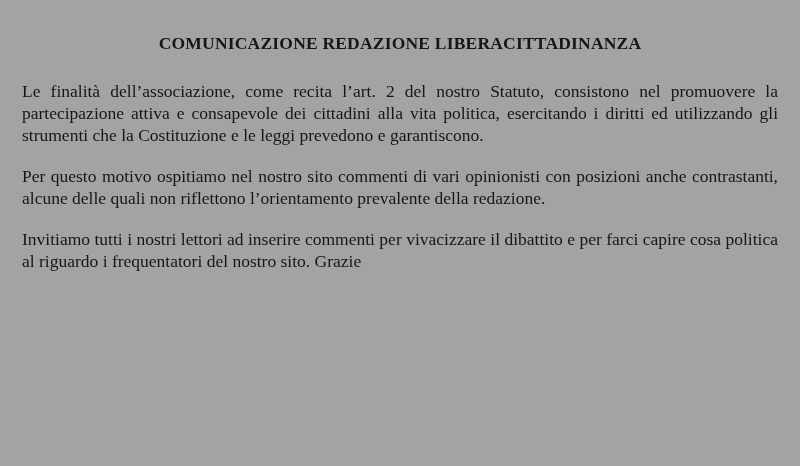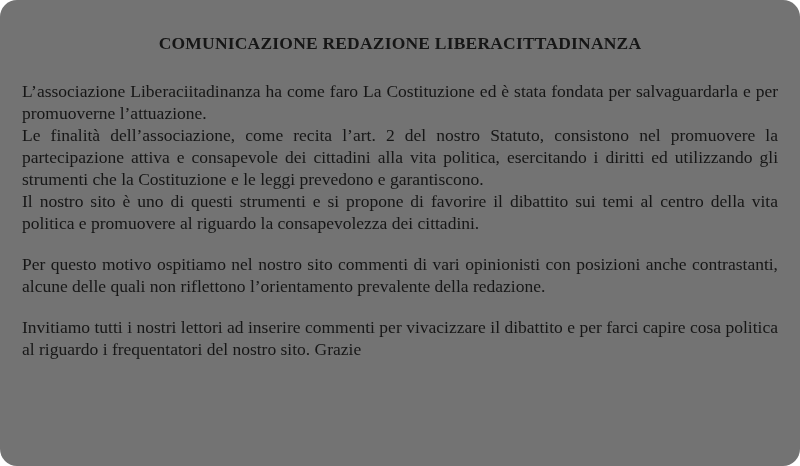--- a/index.html
+++ b/index.html
@@ -5,26 +5,25 @@
   html, body {
     margin: 0;
     padding: 0;
     background: #ffffff;
   }
   .page {
     position: relative;
     width: 800px;
     height: 466px;
     box-sizing: border-box;
-    background: #737373;
+    background: #a3a3a3;
     padding: 32px 22px 0 22px;
     font-family: "Liberation Serif", "DejaVu Serif", serif;
     color: #161616;
     overflow: hidden;
-    border-radius: 17px;
   }
   .doc-title {
     margin: 0 0 26px 0;
     font-size: 17.5px;
     line-height: 22px;
     font-weight: bold;
     text-align: center;
     letter-spacing: 0.2px;
     white-space: nowrap;
   }
@@ -37,23 +36,21 @@
   .block-start {
     margin-top: 19px;
   }
 </style>
 </head>
 <body>
 
 <div class="page">
   <h1 class="doc-title">COMUNICAZIONE REDAZIONE LIBERACITTADINANZA</h1>
 
-  <p class="doc-paragraph">L’associazione Liberaciitadinanza ha come faro La Costituzione ed è stata fondata per salvaguardarla e per promuoverne l’attuazione.</p>
 
   <p class="doc-paragraph">Le finalità dell’associazione, come recita l’art. 2 del nostro Statuto, consistono nel promuovere la partecipazione attiva e consapevole dei cittadini alla vita politica, esercitando i diritti ed utilizzando gli strumenti che la Costituzione e le leggi prevedono e garantiscono.</p>
 
-  <p class="doc-paragraph">Il nostro sito è uno di questi strumenti e si propone di favorire il dibattito sui temi al centro della vita politica e promuovere al riguardo la consapevolezza dei cittadini.</p>
 
   <p class="doc-paragraph block-start">Per questo motivo ospitiamo nel nostro sito commenti di vari opinionisti con posizioni anche contrastanti, alcune delle quali non riflettono l’orientamento prevalente della redazione.</p>
 
 
   <p class="doc-paragraph block-start">Invitiamo tutti i nostri lettori ad inserire commenti per vivacizzare il dibattito e per farci capire cosa politica al riguardo i frequentatori del nostro sito. Grazie</p>
 </div>
 
 </body></html>

